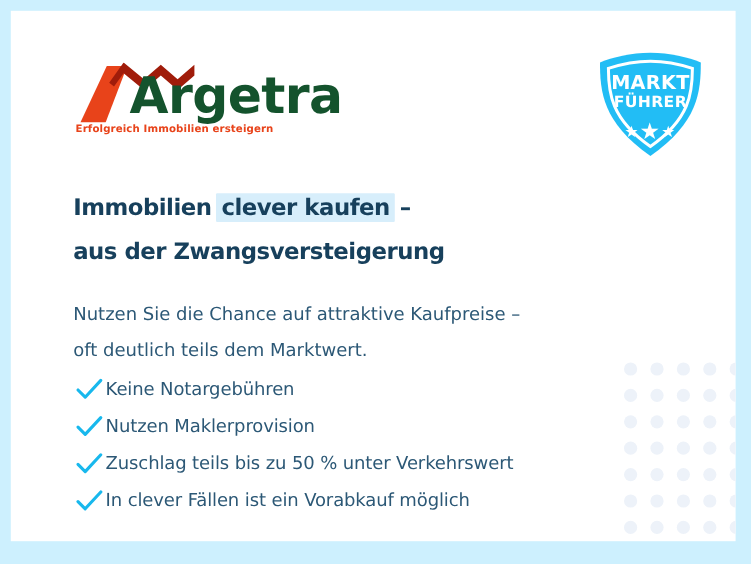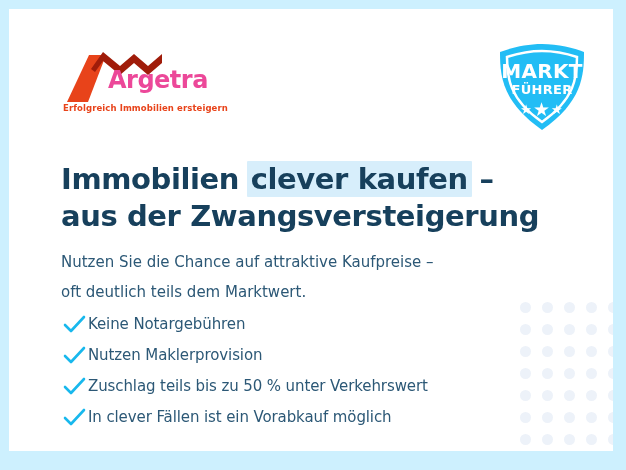--- a/index.html
+++ b/index.html
@@ -65,23 +65,23 @@
     position: absolute;
     left: 0;
     top: 0;
     width: 150px;
     height: 50px;
   }
   #logo-word {
     position: absolute;
     left: 46px;
     top: 8px;
-    font-size: 24px;
+    font-size: 42px;
     font-weight: bold;
-    color: #ec4899;
+    color: #14532d;
     letter-spacing: -0.5px;
     line-height: 40px;
     font-family: "DejaVu Sans", sans-serif;
   }
   #logo-tagline {
     position: absolute;
     left: 1px;
     top: 51px;
     font-size: 8.5px;
     font-weight: bold;
@@ -103,21 +103,21 @@
     position: absolute;
     left: 0;
     top: 19px;
     width: 92px;
     text-align: center;
     color: #ffffff;
     font-family: "DejaVu Sans", sans-serif;
     line-height: 1.05;
     pointer-events: none;
   }
-  #badge-text .l1 { font-size: 20px; font-weight: bold; letter-spacing: 0.3px; display:block; }
+  #badge-text .l1 { font-size: 16px; font-weight: bold; letter-spacing: 0.3px; display:block; }
   #badge-text .l2 { font-size: 13px; font-weight: bold; letter-spacing: 0.3px; display:block; margin-top: 1px;}
   #badge-stars {
     position: absolute;
     left: 0;
     top: 56px;
     width: 92px;
     text-align: center;
     color: #ffffff;
     letter-spacing: 1px;
     pointer-events: none;
@@ -125,21 +125,21 @@
   #badge-stars .s { font-size: 13px; vertical-align: middle; }
   #badge-stars .b { font-size: 19px; vertical-align: middle; }
 
   
   #headline {
     position: absolute;
     left: 52px;
     top: 133px;
     width: 470px;
     font-family: "DejaVu Sans", sans-serif;
-    font-size: 29px;
+    font-size: 19px;
     font-weight: bold;
     color: #17405c;
     line-height: 37px;
     letter-spacing: -0.4px;
   }
   #headline .hl-mark {
     background: #d7eefb;
     padding: 1px 4px;
     margin: 0 -2px;
     border-radius: 1px;

